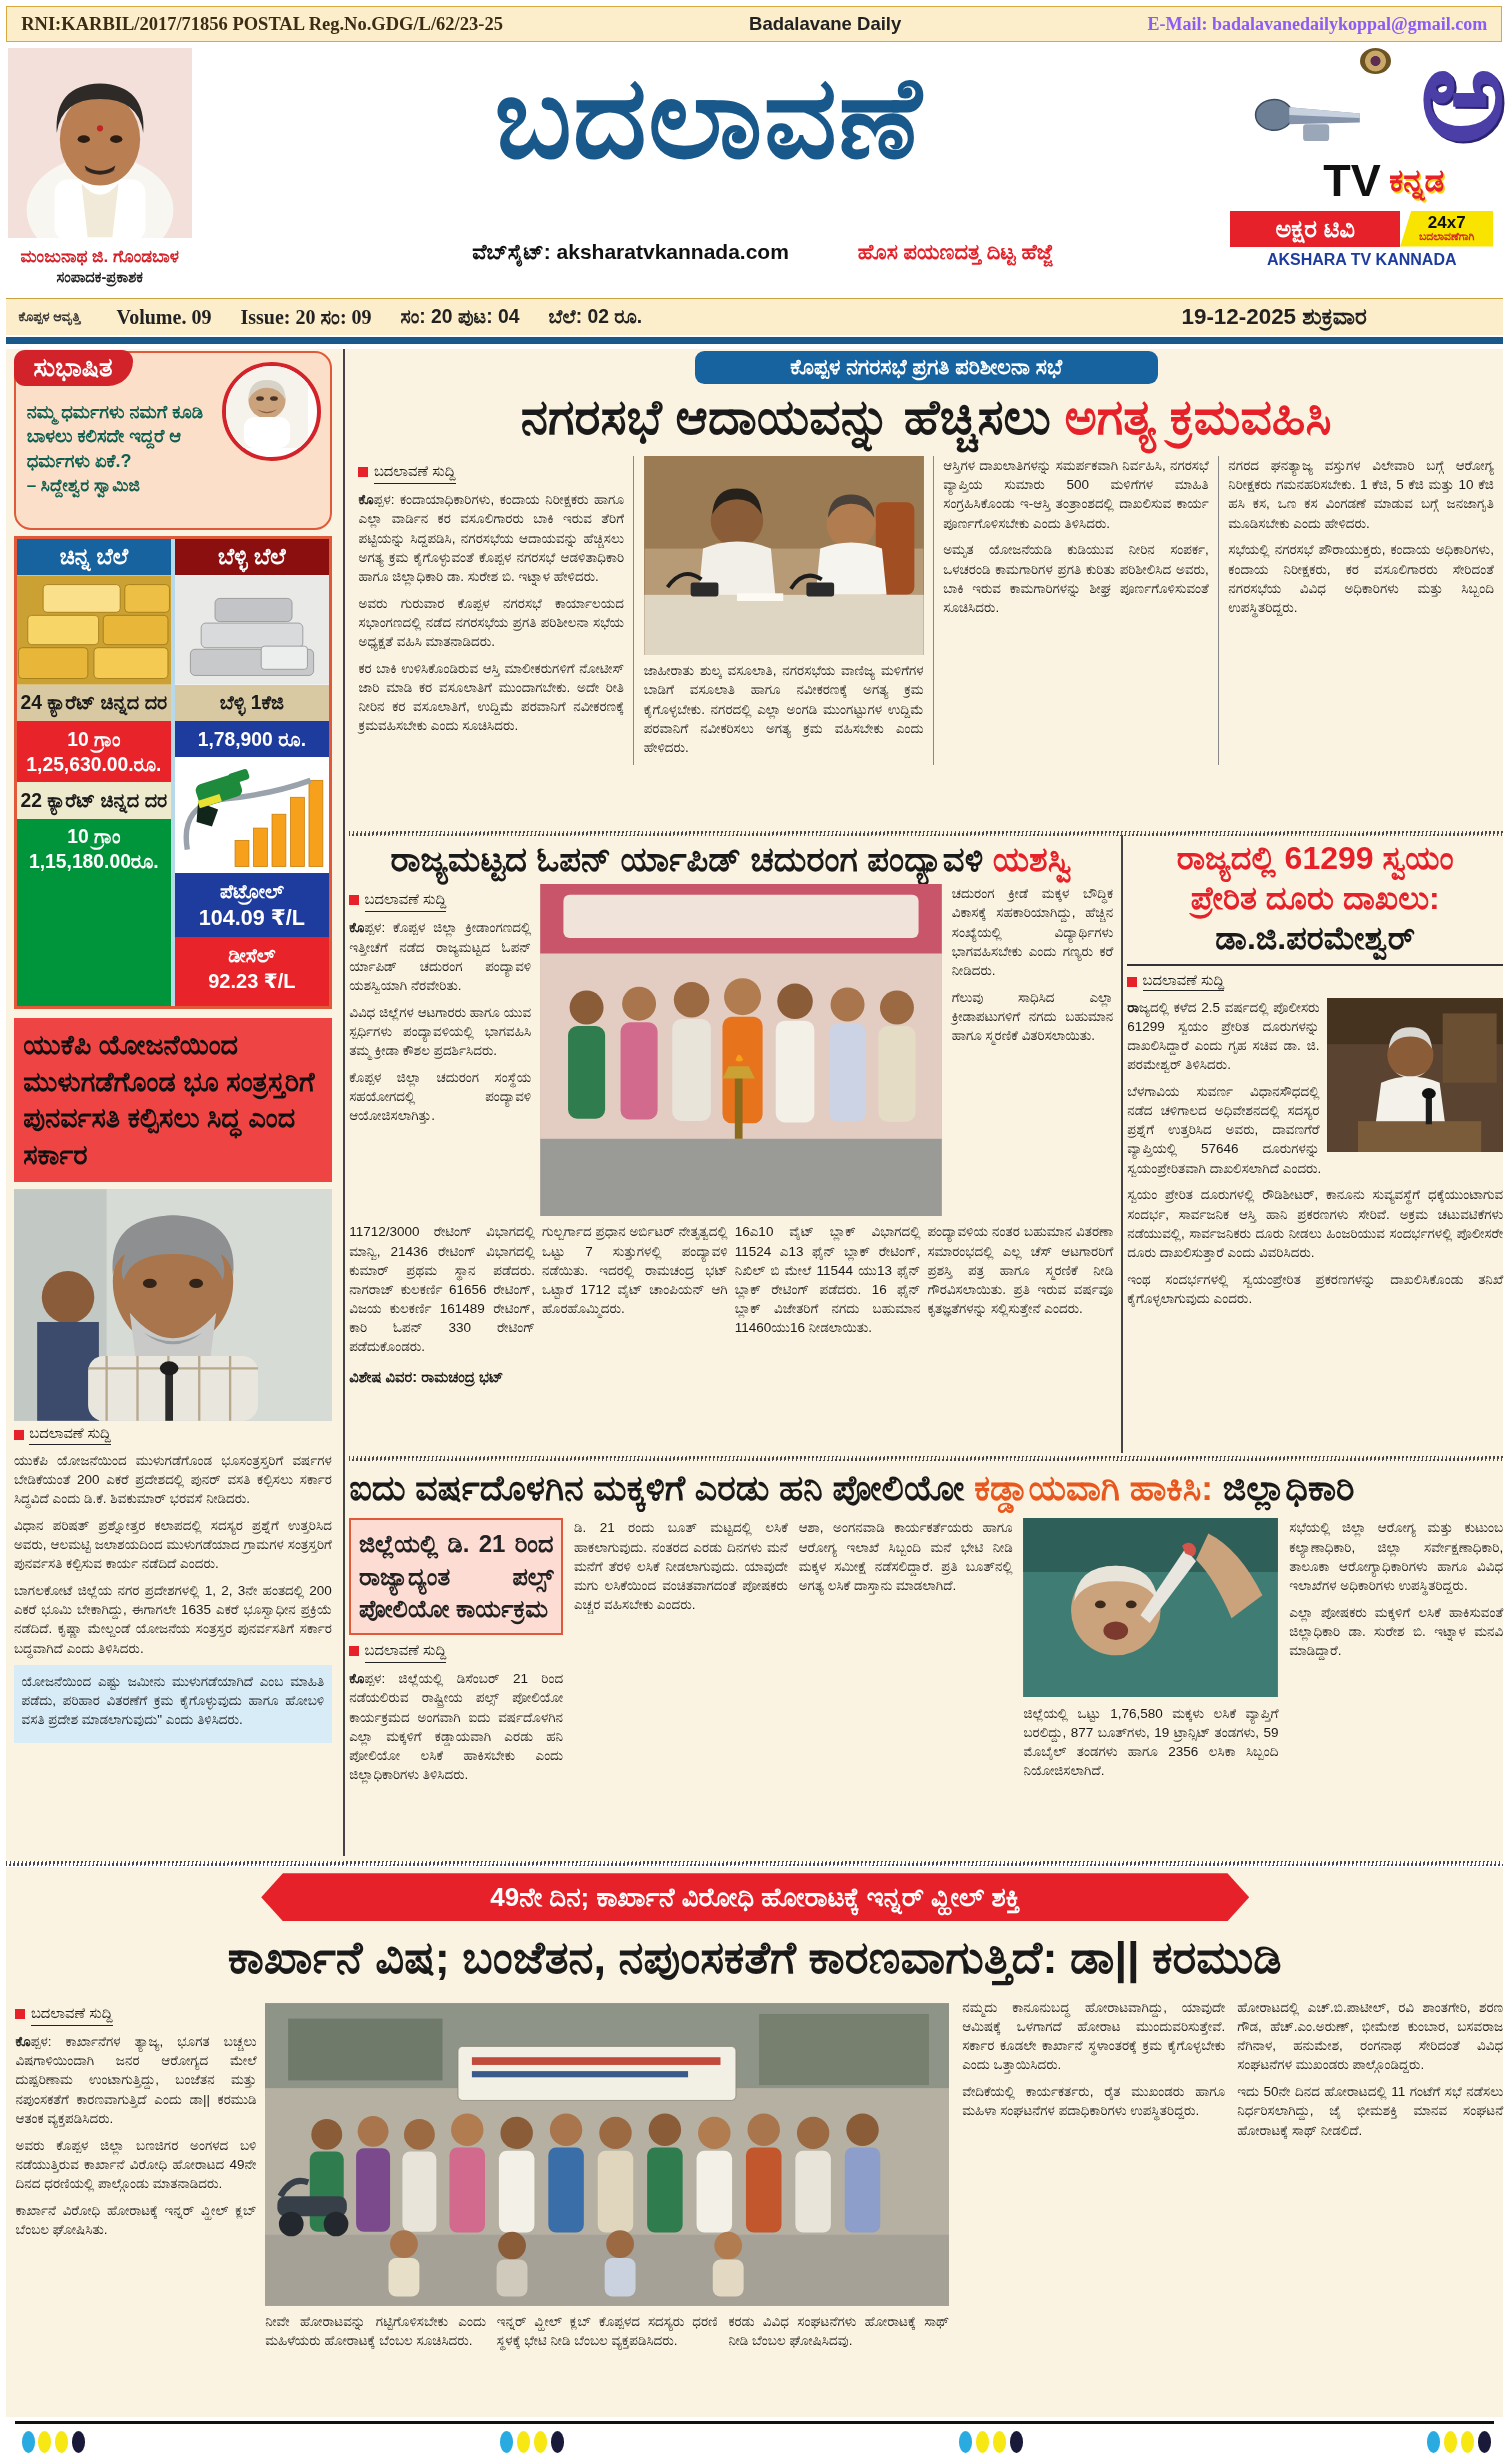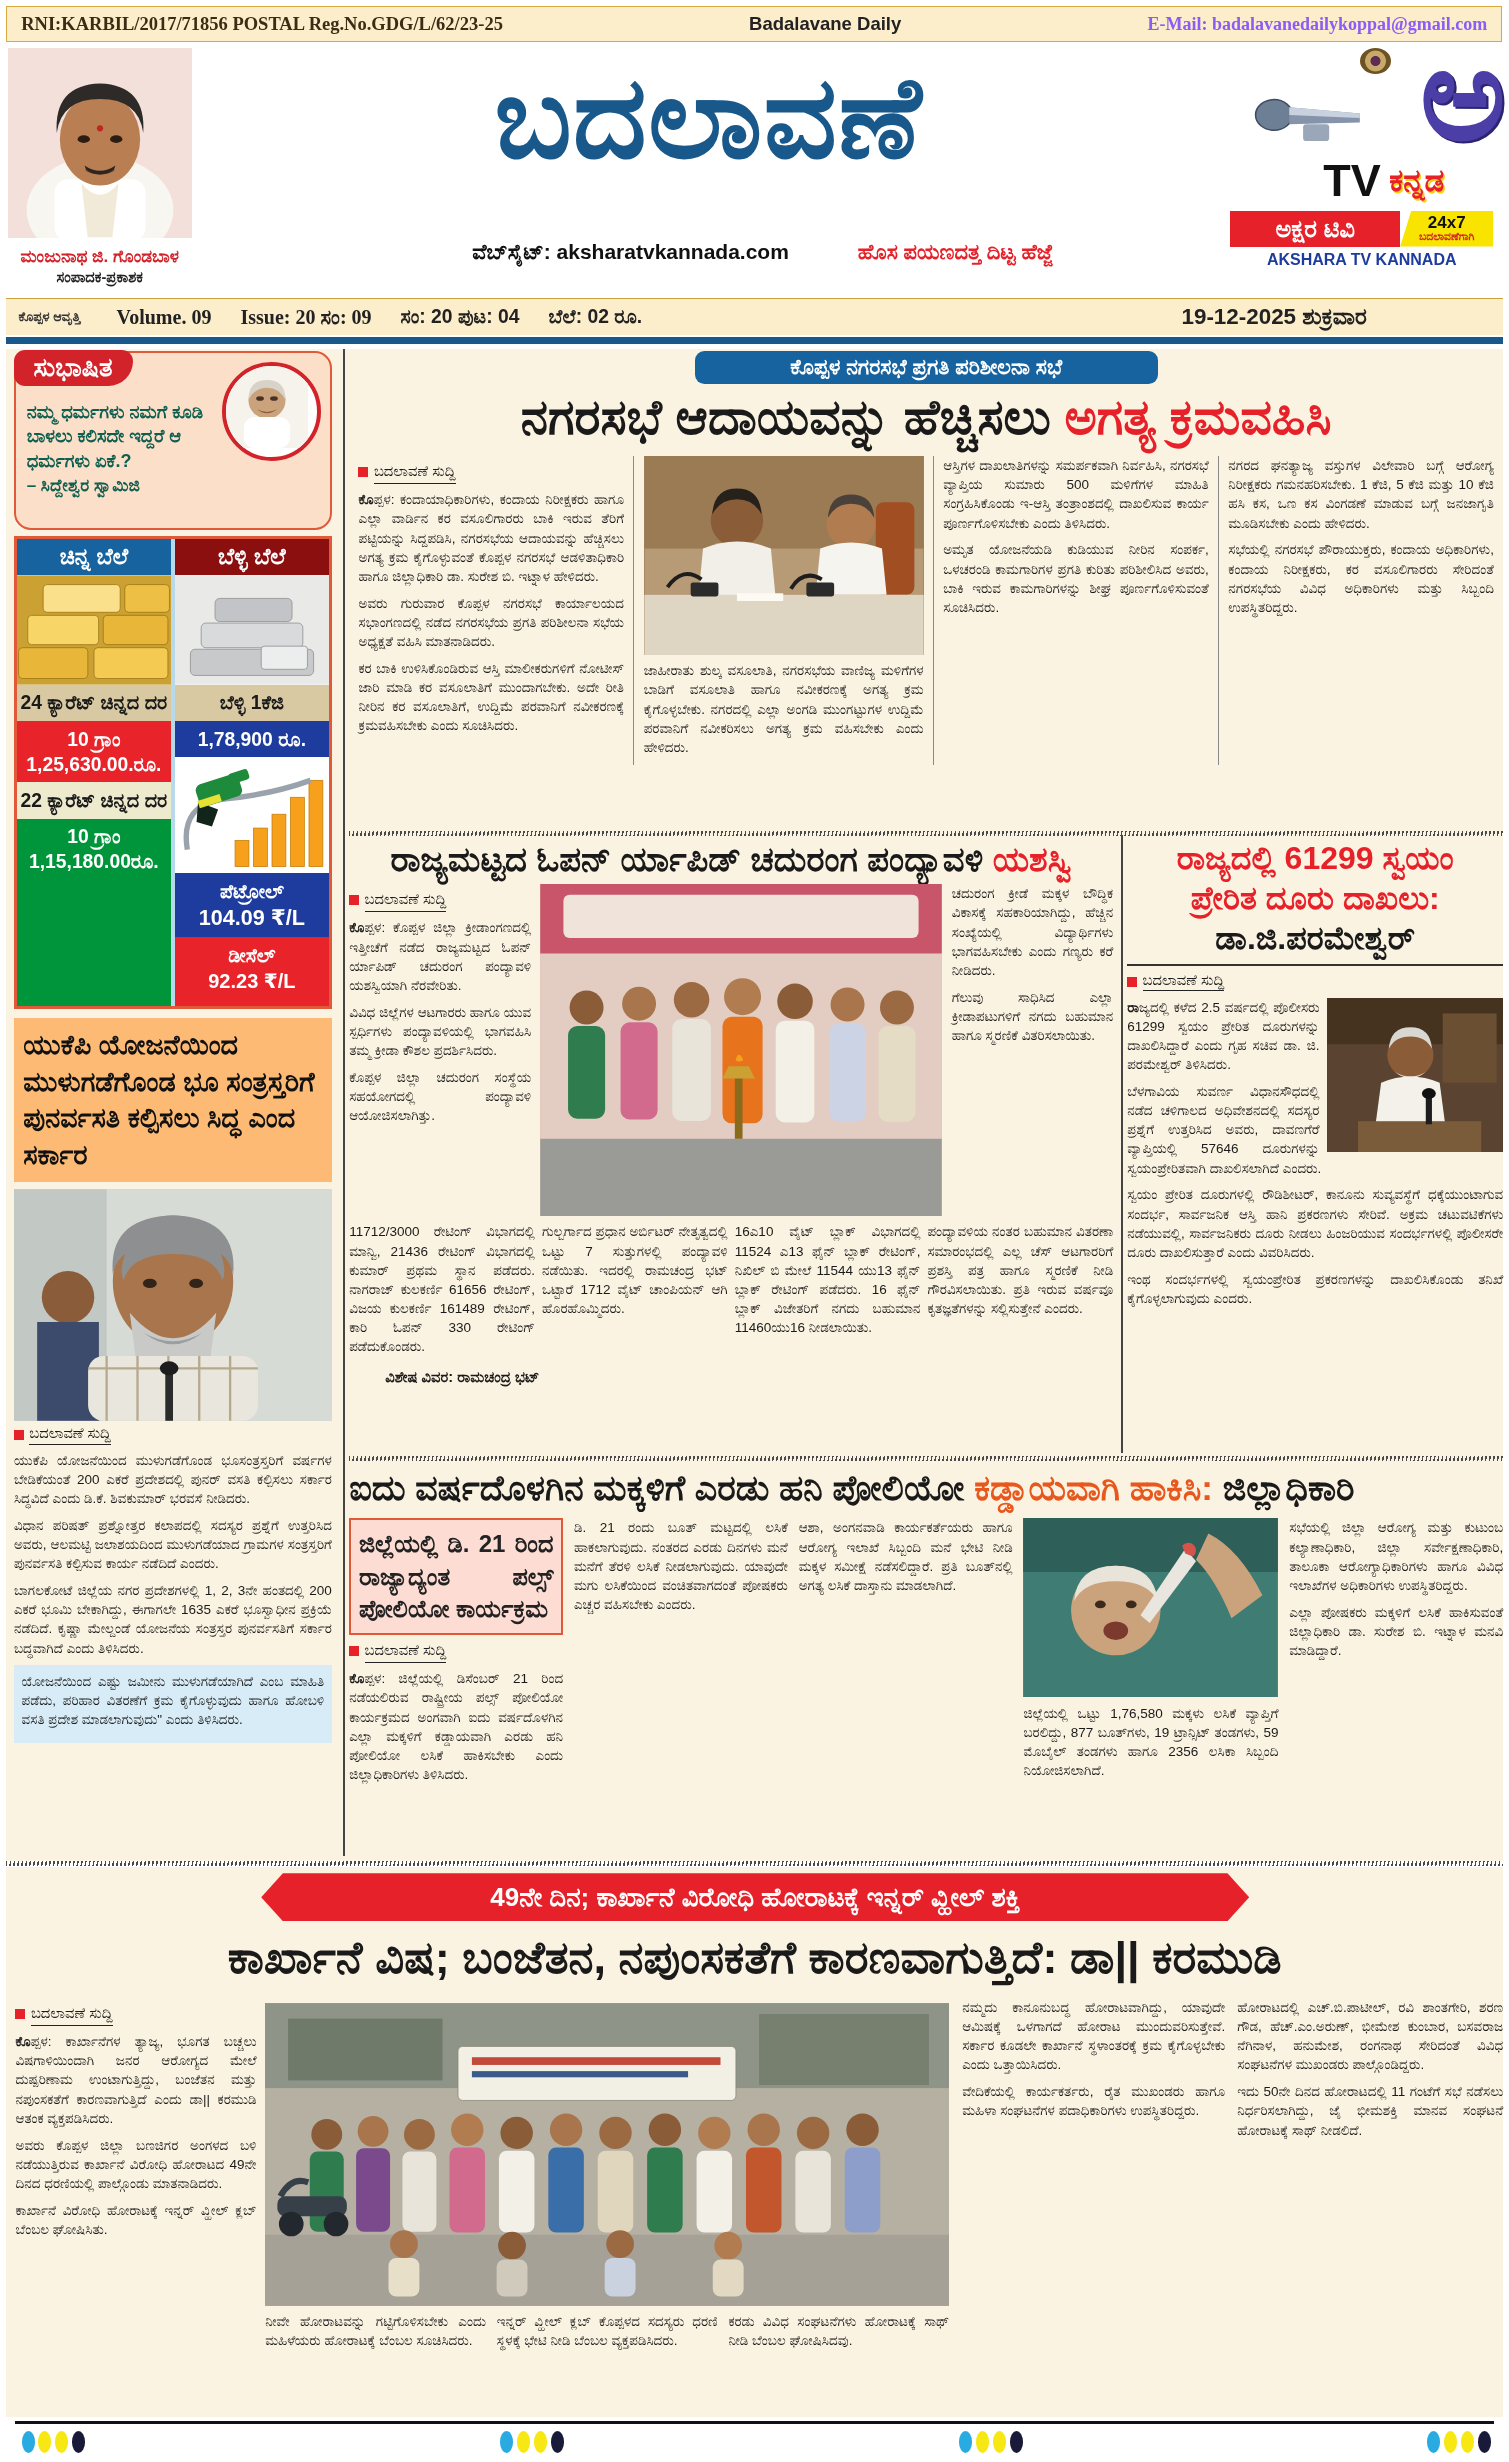--- a/index.html
+++ b/index.html
@@ -57,21 +57,21 @@
   .subhashita .q{margin-top:40px;width:195px;color:#0f5f50;font-weight:bold;font-size:18px;line-height:1.35;}
   .subhashita .a{color:#0f5f50;font-weight:bold;font-size:17px;margin-top:3.1px;}
   .rates{position:absolute;left:7.7px;top:187px;width:318px;height:473px;border:3.1px solid #e05a3a;background:#fff;box-sizing:border-box;display:flex;}
   .rates .col{flex:1;display:flex;flex-direction:column;border-right:4.6px solid #b8d9ea;}
   .rates .col:last-child{border-right:none;}
   .rates .hd{height:36px;display:flex;align-items:center;justify-content:center;color:#fff;font-weight:bold;font-size:22.4px;}
   .rates .img{height:110px;position:relative;overflow:hidden;}
   .rates .lbl{padding:6.2px 3.1px;text-align:center;font-weight:bold;font-size:19.3px;line-height:1.25;}
   .rates .val{padding:5.4px 3.1px;text-align:center;color:#fff;font-weight:bold;font-size:19.3px;line-height:1.3;}
   .ukp{position:absolute;left:7.7px;top:669px;width:318px;}
-  .ukp .hl{background:#fdba74;font-weight:bold;font-size:27px;line-height:1.35;padding:9.3px 9.3px;color:#111;}
+  .ukp .hl{background:#ef4444;font-weight:bold;font-size:27px;line-height:1.35;padding:9.3px 9.3px;color:#111;}
   .ukp .photo{width:318px;height:232px;margin-top:6.2px;position:relative;overflow:hidden;background:#cfd5d8;}
   .ukp .endbox{background:#d8ecf7;padding:6.2px 7.7px;margin-top:3.1px;}
   
   .civic{position:absolute;left:343px;top:0;width:1154px;height:480px;}
   .badge{margin:1.5px auto 0 auto;width:463px;background:#1763a0;color:#fff;font-weight:bold;font-size:21px;text-align:center;border-radius:9.3px;padding:4.6px 0;}
   .civic .hl{width:100%;text-align:center;font-weight:bold;font-size:49px;margin-top:7.7px;line-height:1.1;}
   .red{color:#e62129;}
   .orange{color:#e8571d;}
   .cols4{display:flex;margin-top:10.8px;}
   .cols4 .c{flex:1;padding:0 9.3px;border-left:0.8px solid #888;}
@@ -79,21 +79,21 @@
   .photo-meet{width:100%;height:199px;position:relative;overflow:hidden;background:#8a6b4a;}
   
   .chess{position:absolute;left:343px;top:486px;width:764px;height:618px;}
   .chess .hl{font-weight:bold;font-size:34px;text-align:center;margin-top:4.6px;}
   .chess .rowA{display:flex;gap:9.3px;margin-top:4.6px;}
   .chess .rowA .ca{width:182px;}
   .chess .rowA .cb{flex:1;}
   .photo-stage{width:402px;height:332px;position:relative;overflow:hidden;background:#d9c0b4;}
   .chess .rowB{display:flex;gap:7px;margin-top:6.2px;}
   .chess .rowB .c{flex:1;}
-  .chess .detail{font-weight:bold;font-size:14.7px;margin-top:4.6px;margin-left:36px;}
+  .chess .detail{font-weight:bold;font-size:14.7px;margin-top:4.6px;}
   .complaints{position:absolute;left:1121px;top:486px;width:376px;height:618px;}
   .complaints .hl{font-weight:bold;font-size:32px;text-align:center;line-height:1.25;margin-top:3.1px;}
   .complaints .rule{height:1.5px;background:#333;margin:6.2px 0;}
   .photo-assembly{float:right;width:176px;height:154px;margin:0 0 6.2px 7.7px;position:relative;overflow:hidden;background:#4a3526;}
   
   .polio{position:absolute;left:343px;top:1113px;width:1154px;height:395px;}
   .polio .hl{font-weight:bold;font-size:35px;margin-top:6.2px;}
   .polio .grid{display:flex;gap:10.8px;margin-top:9.3px;}
   .polio .pc{flex:1;}
   .pinkbox{background:#fddcd3;border:2.3px solid #e05a3a;padding:7.7px;font-weight:bold;font-size:24px;line-height:1.35;color:#222;}

